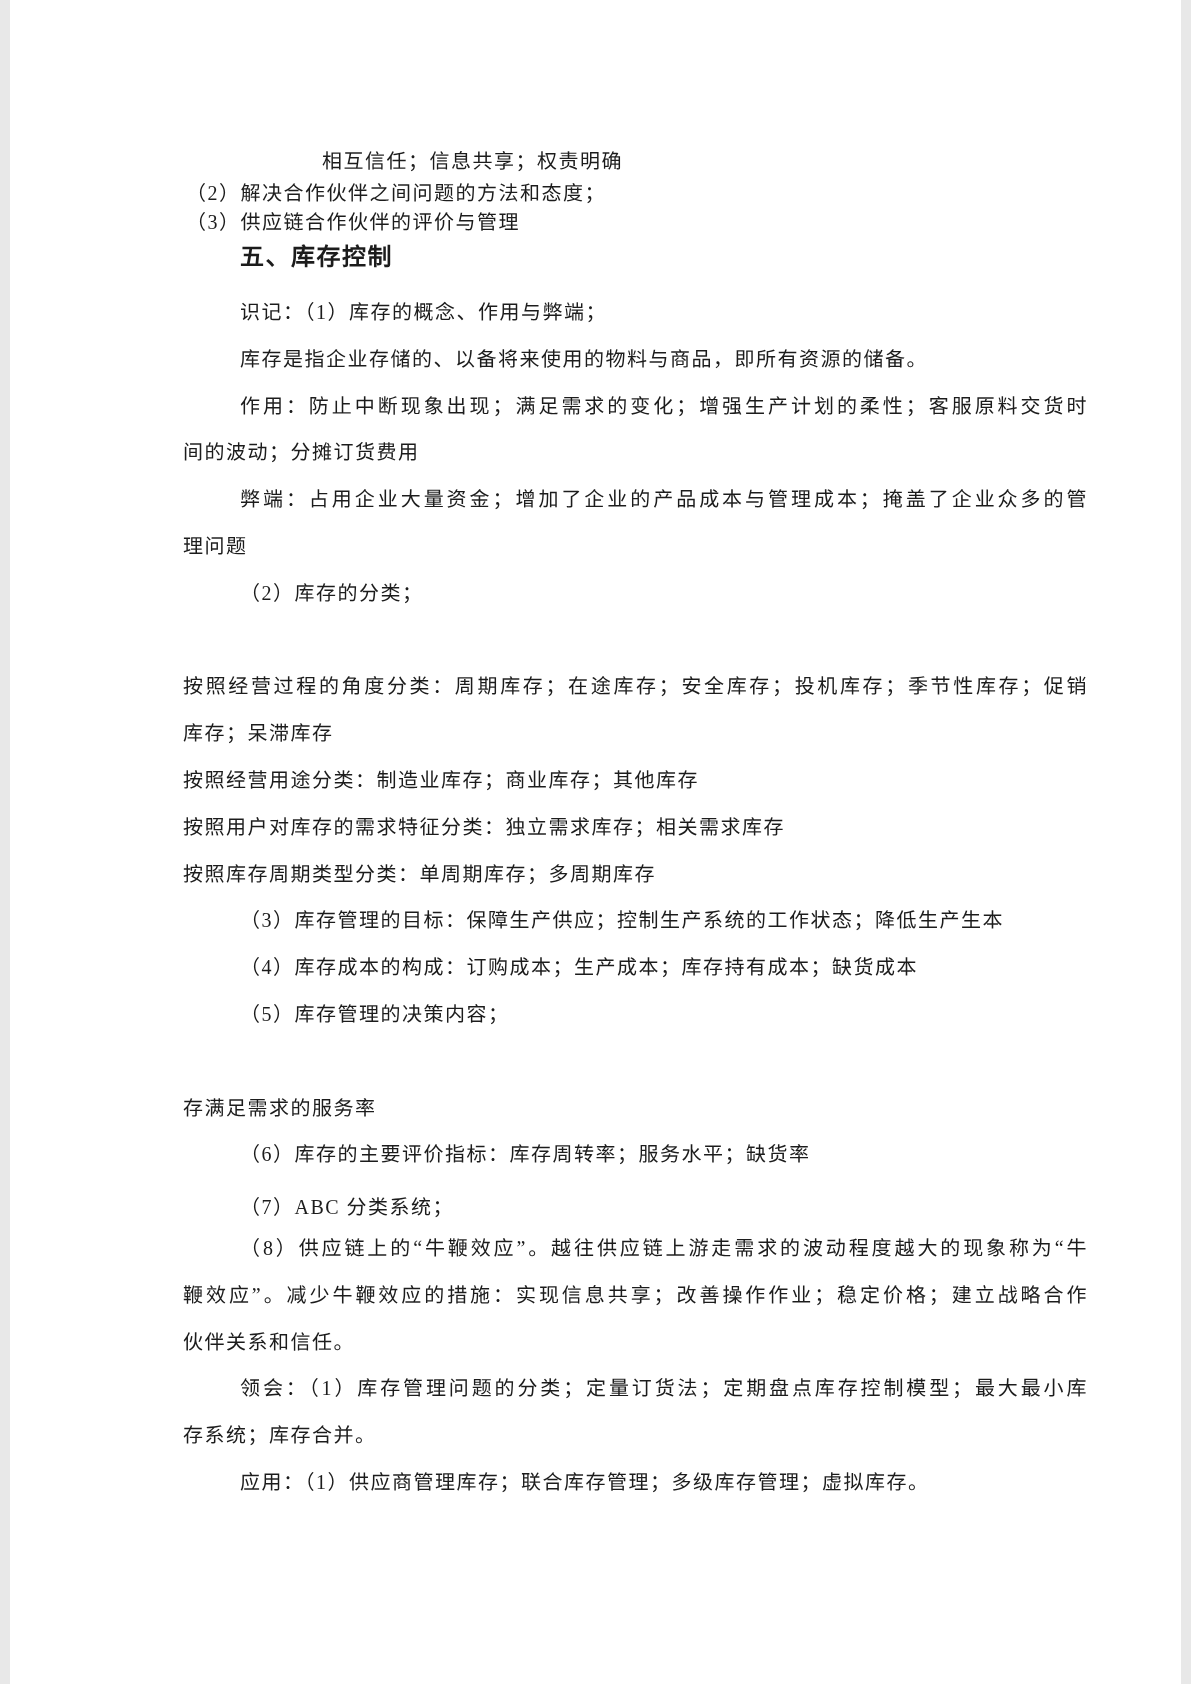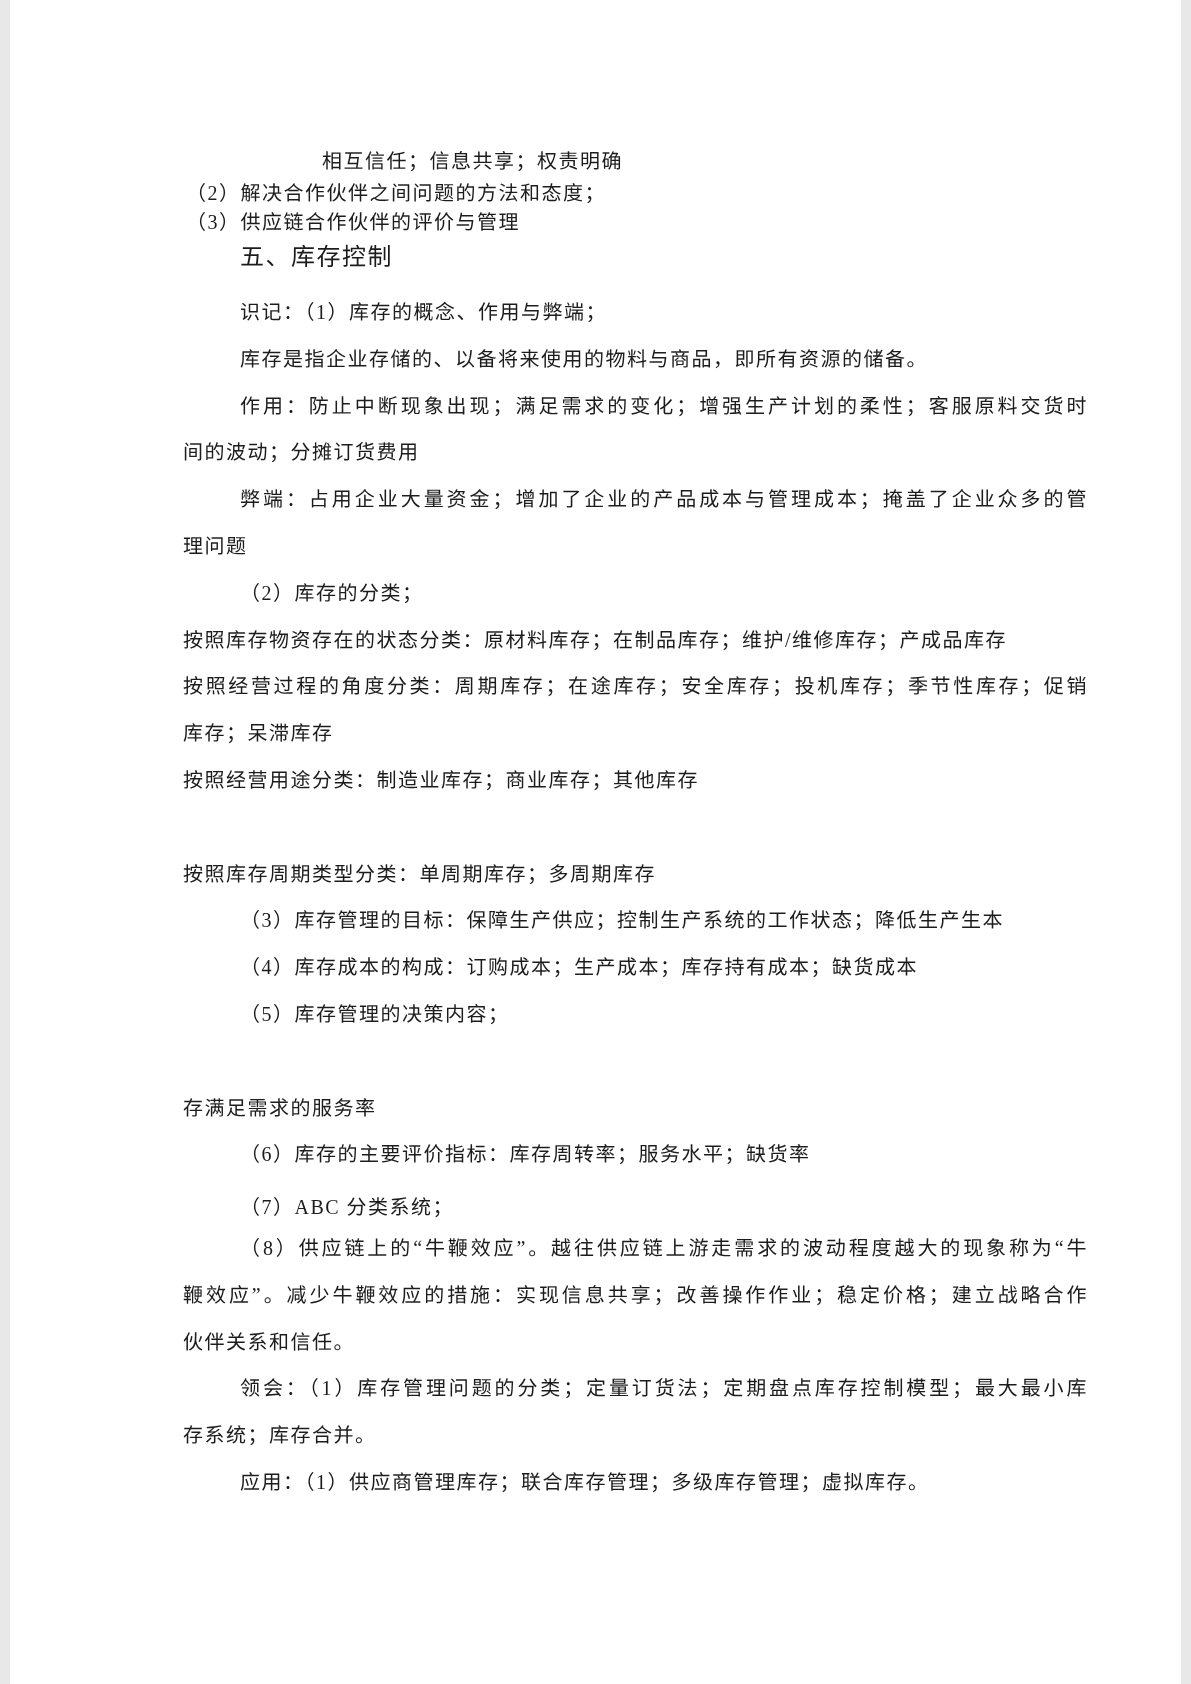--- a/index.html
+++ b/index.html
@@ -23,21 +23,21 @@
     line-height: 28px;
     letter-spacing: 1.5px;
     white-space: nowrap;
   }
   .heading {
     position: absolute;
     font-size: 24px;
     line-height: 32px;
     letter-spacing: 1.5px;
     white-space: nowrap;
-    font-weight: normal;
+    font-weight: bold;
     margin: 0;
     text-align: center;
   }
   
   .flush  { left: 173px; }
   .indent { left: 230px; }
   .hang   { left: 312px; }
   .list   { left: 176px; }
   
   .fill {
@@ -60,24 +60,24 @@
 
   <h2 class="heading indent" style="top:241px">五、库存控制</h2>
 
   <div class="line indent" style="top:298px">识记：（1）库存的概念、作用与弊端；</div>
   <div class="line indent fill" style="top:392px">作用：防止中断现象出现；满足需求的变化；增强生产计划的柔性；客服原料交货时</div>
   <div class="line indent" style="top:345px">库存是指企业存储的、以备将来使用的物料与商品，即所有资源的储备。</div>
   <div class="line flush" style="top:438px">间的波动；分摊订货费用</div>
   <div class="line indent fill" style="top:485px">弊端：占用企业大量资金；增加了企业的产品成本与管理成本；掩盖了企业众多的管</div>
   <div class="line flush" style="top:532px">理问题</div>
   <div class="line indent" style="top:579px">（2）库存的分类；</div>
-  <div class="line flush" style="top:626px">按照库存物资存在的状态分类：原材料库存；在制品库存；维护/维修库存；产成品库存</div>
   <div class="line flush fill" style="top:672px">按照经营过程的角度分类：周期库存；在途库存；安全库存；投机库存；季节性库存；促销</div>
   <div class="line flush" style="top:719px">库存；呆滞库存</div>
   <div class="line flush" style="top:766px">按照经营用途分类：制造业库存；商业库存；其他库存</div>
+  <div class="line flush" style="top:813px">按照用户对库存的需求特征分类：独立需求库存；相关需求库存</div>
   <div class="line flush" style="top:860px">按照库存周期类型分类：单周期库存；多周期库存</div>
   <div class="line indent" style="top:906px">（3）库存管理的目标：保障生产供应；控制生产系统的工作状态；降低生产生本</div>
   <div class="line indent" style="top:953px">（4）库存成本的构成：订购成本；生产成本；库存持有成本；缺货成本</div>
   <div class="line indent" style="top:1000px">（5）库存管理的决策内容；</div>
   <div class="line flush" style="top:1094px">存满足需求的服务率</div>
   <div class="line indent" style="top:1140px">（6）库存的主要评价指标：库存周转率；服务水平；缺货率</div>
   <div class="line indent" style="top:1193px">（7）ABC 分类系统；</div>
   <div class="line indent fill" style="top:1234px">（8）供应链上的“牛鞭效应”。越往供应链上游走需求的波动程度越大的现象称为“牛</div>
   <div class="line flush fill" style="top:1281px">鞭效应”。减少牛鞭效应的措施：实现信息共享；改善操作作业；稳定价格；建立战略合作</div>
   <div class="line flush" style="top:1328px">伙伴关系和信任。</div>

